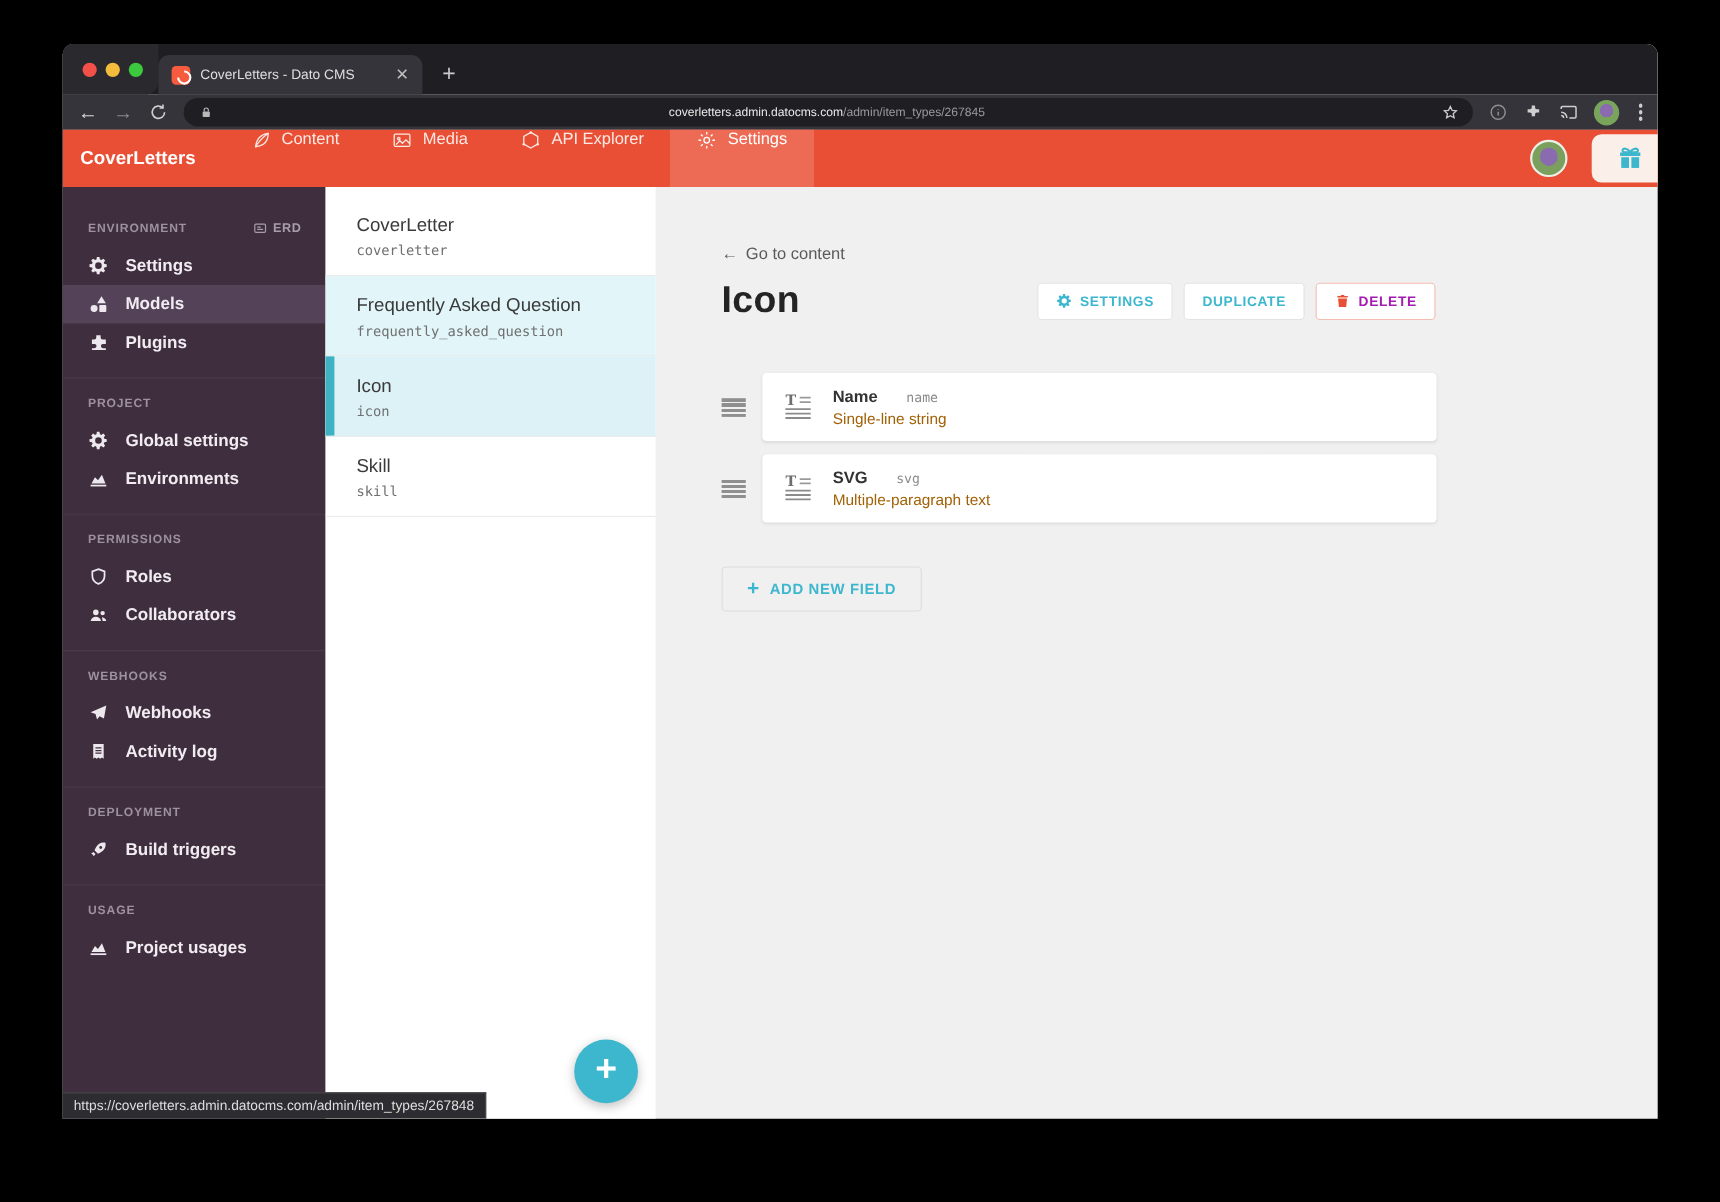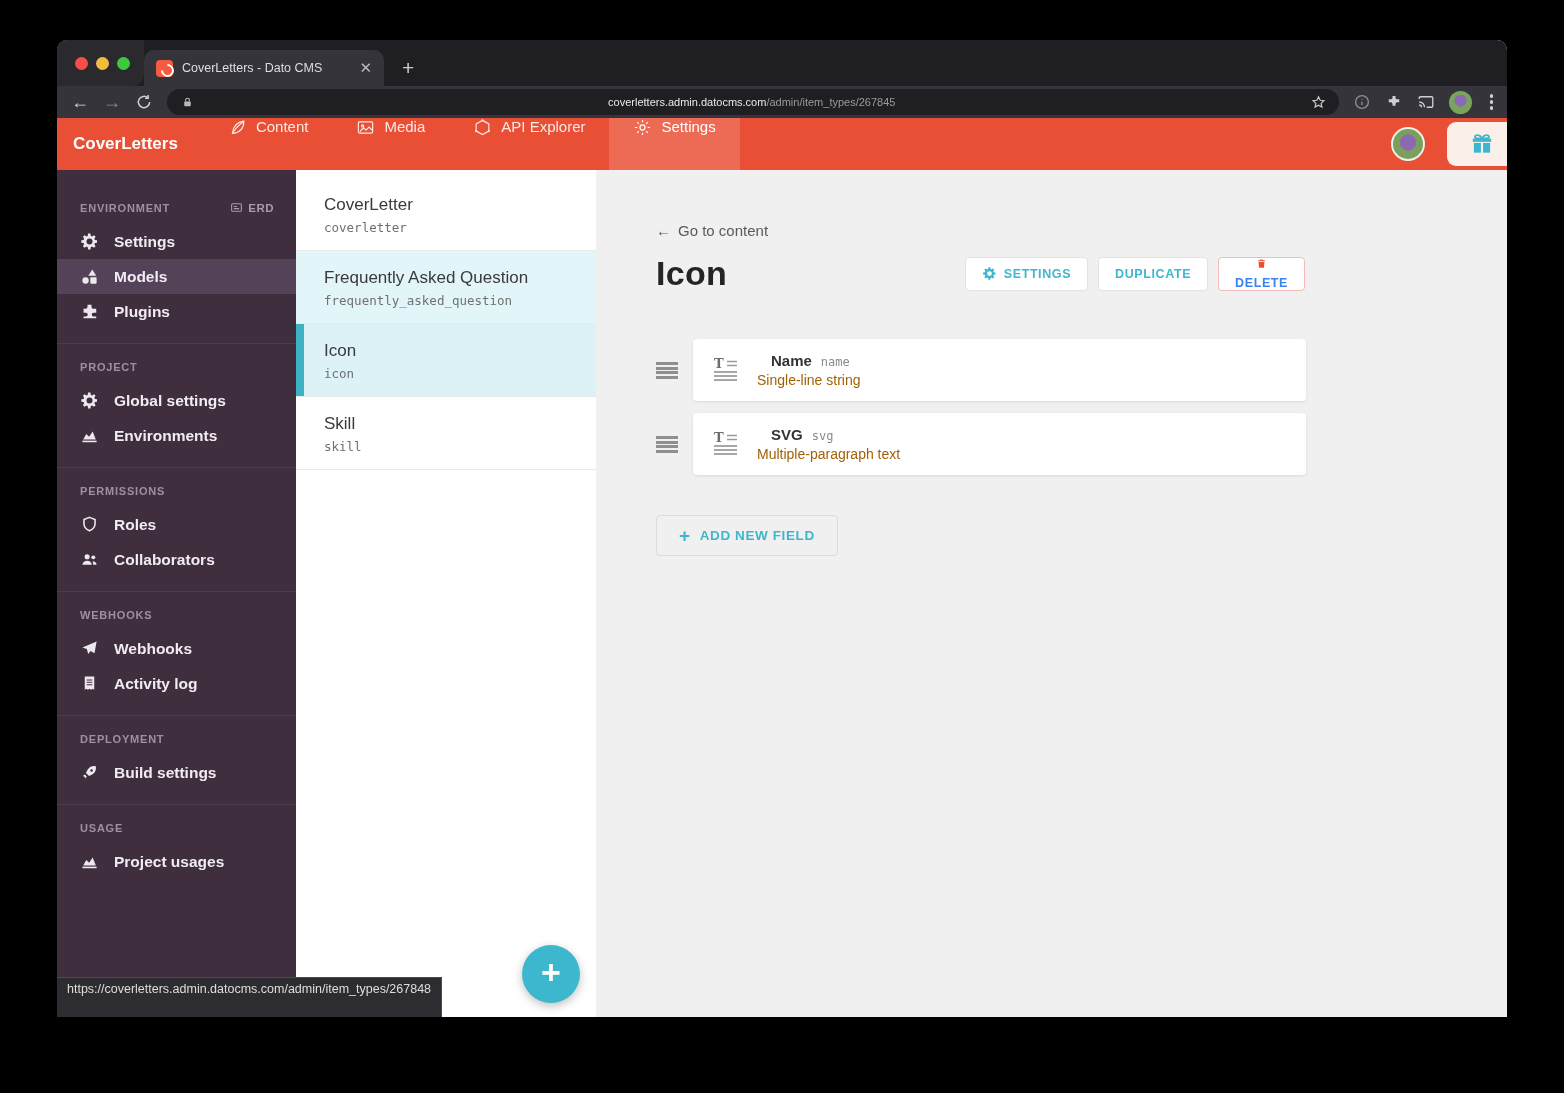--- a/index.html
+++ b/index.html
@@ -79,41 +79,41 @@
          justify-content:center; box-shadow:0 3px 10px rgba(0,0,0,.25); cursor:pointer; line-height:1; padding-bottom:4px; }
 
   .main { flex:1; padding:52px 0 0 60px; position:relative; }
   .back-link { color:#5A5A5A; font-size:15px; display:inline-flex; gap:7px; align-items:center; cursor:pointer; }
   .title-row { display:flex; align-items:center; margin-top:14px; width:649px; }
   .page-title { font-size:34px; font-weight:bold; color:#242424; letter-spacing:.3px; flex:1; }
   .actions { display:flex; gap:10px; }
   .btn { height:34px; border-radius:4px; border:1px solid #E3E3E3; background:#fff; display:flex; align-items:center;
          gap:7px; padding:0 16px; font-size:12.5px; font-weight:bold; letter-spacing:.6px; color:#3CB7CE; cursor:pointer; }
   .btn svg { width:15px; height:15px; }
-  .btn.danger { color:#3b82f6; border-color:#F3BCB1;flex-direction:column; }
+  .btn.danger { color:#a21caf; border-color:#F3BCB1; }
 
   .fields { margin-top:46px; }
   .field-row { display:flex; align-items:center; margin-bottom:12px; }
   .drag-handle { width:22px; height:17px; margin-right:15px; cursor:grab; flex:none;
     background:repeating-linear-gradient(to bottom, #8F8F8F 0 3px, rgba(0,0,0,0) 3px 4.7px); }
   .field-card { width:613px; height:62px; background:#fff; border-radius:4px; box-shadow:0 1px 3px rgba(0,0,0,.09);
                 display:flex; align-items:center; padding:0 18px; gap:16px; cursor:pointer; }
   .ftype-icon { width:30px; height:30px; flex:none; }
-  .field-top { display:flex; align-items:baseline; gap:9px;margin-left:14px; }
+  .field-top { display:flex; align-items:baseline; gap:26px; }
   .field-name { font-size:15px; font-weight:bold; color:#333; }
   .field-key { font-family:"DejaVu Sans Mono", monospace; font-size:12px; color:#8A8A8A; }
   .field-type { font-size:14px; color:#a16207; margin-top:3px; }
 
   .add-field { margin-top:28px; display:inline-flex; align-items:center; gap:9px; padding:12px 22px;
                border:1px solid #DCDCDC; border-radius:4px; color:#3CB7CE; font-size:13.5px; font-weight:bold;
                letter-spacing:.6px; cursor:pointer; background:transparent; }
   .add-field .plus { font-size:19px; font-weight:bold; line-height:0; }
 
   .status-tooltip { position:absolute; left:0; bottom:0; background:#2D2C30; color:#DEDEDE; font-size:12.5px;
-                    padding:4px 10px 21px; border:1px solid #4A494E; border-left:none; border-bottom:none; white-space:nowrap; }
+                    padding:4px 10px 5px; border:1px solid #4A494E; border-left:none; border-bottom:none; white-space:nowrap; }
 </style>
 </head>
 <body>
 
 <div class="window">
 
   <div class="tabstrip">
     <div class="lights">
       <span class="light red"></span>
       <span class="light yellow"></span>
@@ -349,21 +349,21 @@
         <div class="side-label-row">
             <span class="side-label">DEPLOYMENT</span>
           </div>
         <div class="side-item">
           <span class="side-icon">
               <svg viewBox="0 0 24 24" fill="currentColor">
                 <path d="M20 4c-4.5-.9-8.5 1-10.8 5.2l-1.7 3.4 3.9 3.9 3.4-1.7C19 12.5 20.9 8.5 20 4zM6.2 14.5l-2.7 2c1.6.4 2.7 1.5 3.1 3.1l2-2.7z"></path>
                 <circle cx="14.6" cy="9.4" r="1.6" fill="#3F2F3E"></circle>
               </svg>
             </span>
-          <span>Build settings</span>
+          <span>Build triggers</span>
         </div>
       </div>
 
       <div class="side-section">
         <div class="side-label-row">
             <span class="side-label">USAGE</span>
           </div>
         <div class="side-item">
           <span class="side-icon">
               <svg viewBox="0 0 24 24" fill="currentColor">

